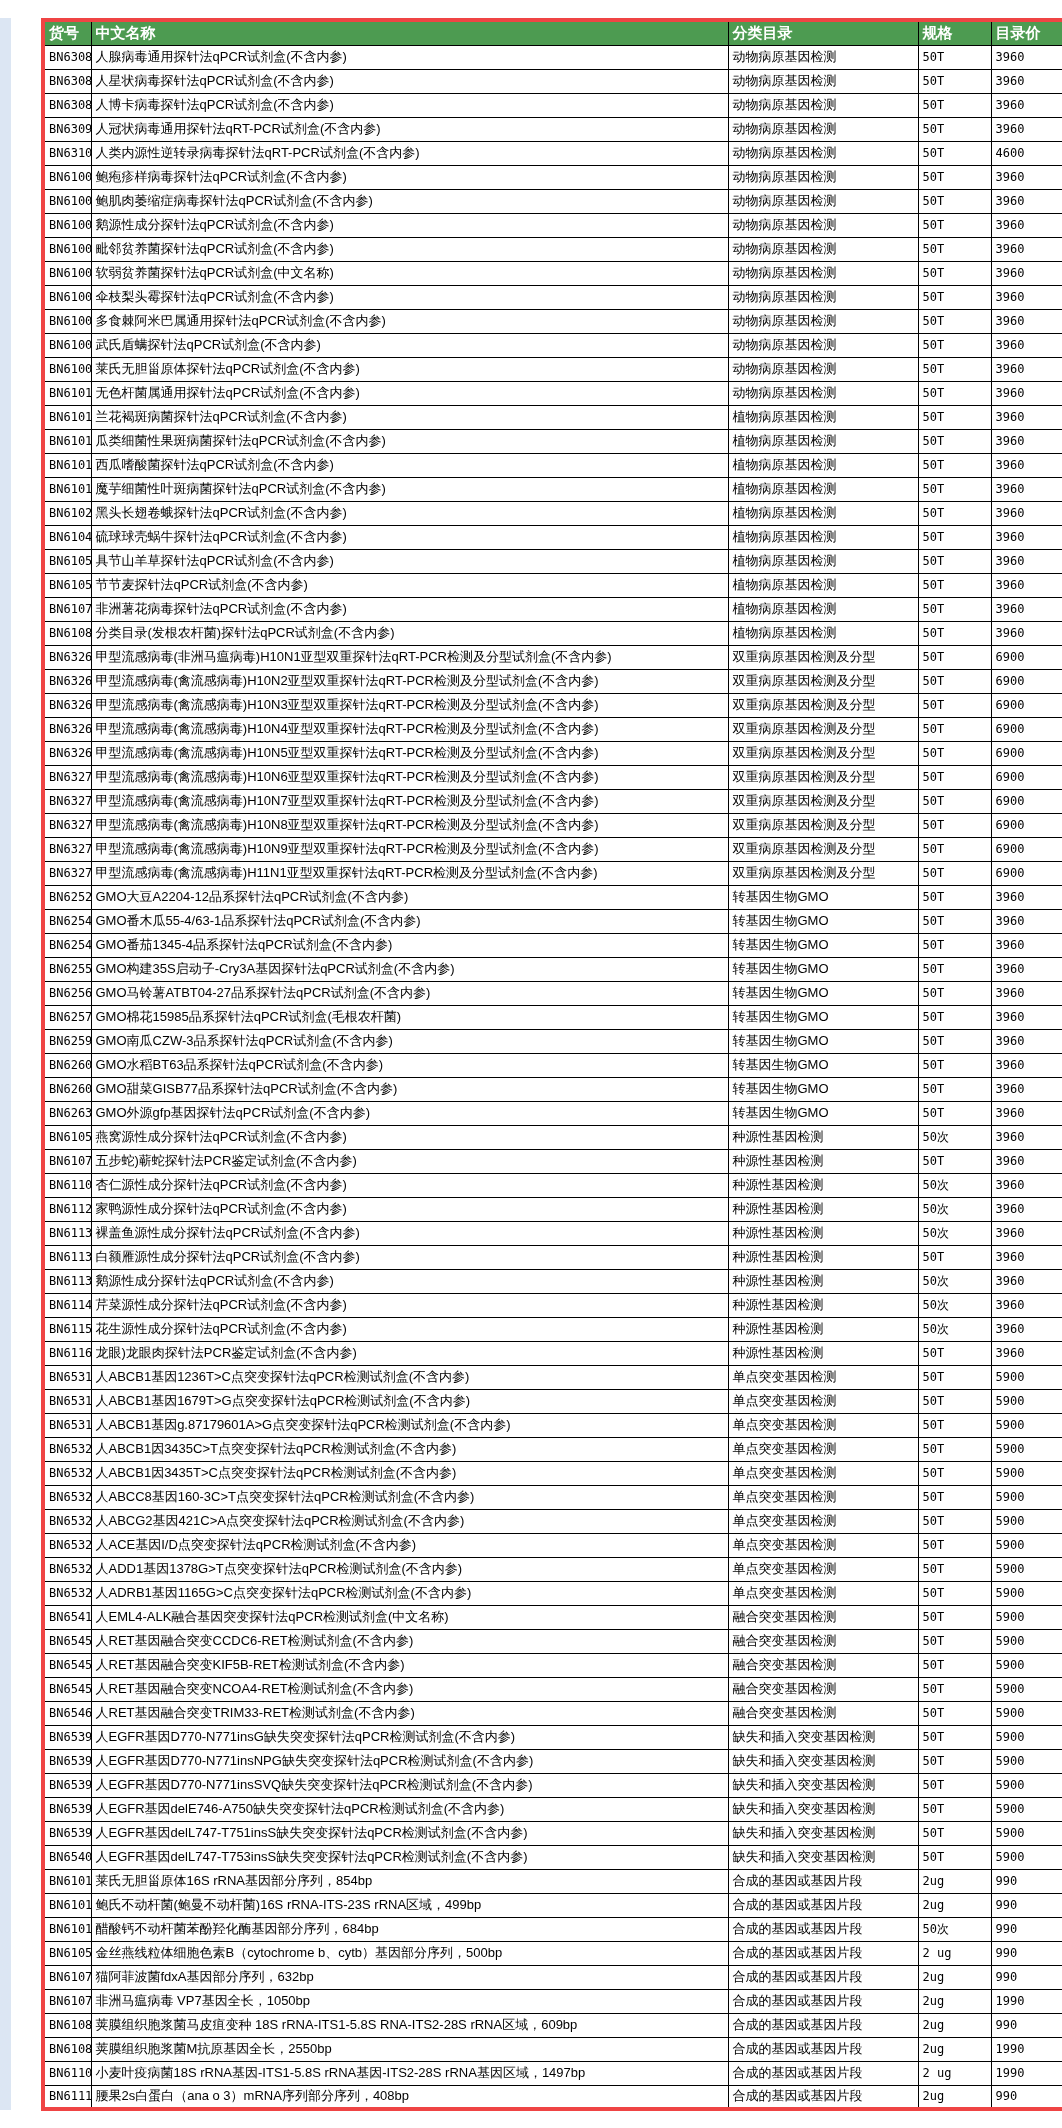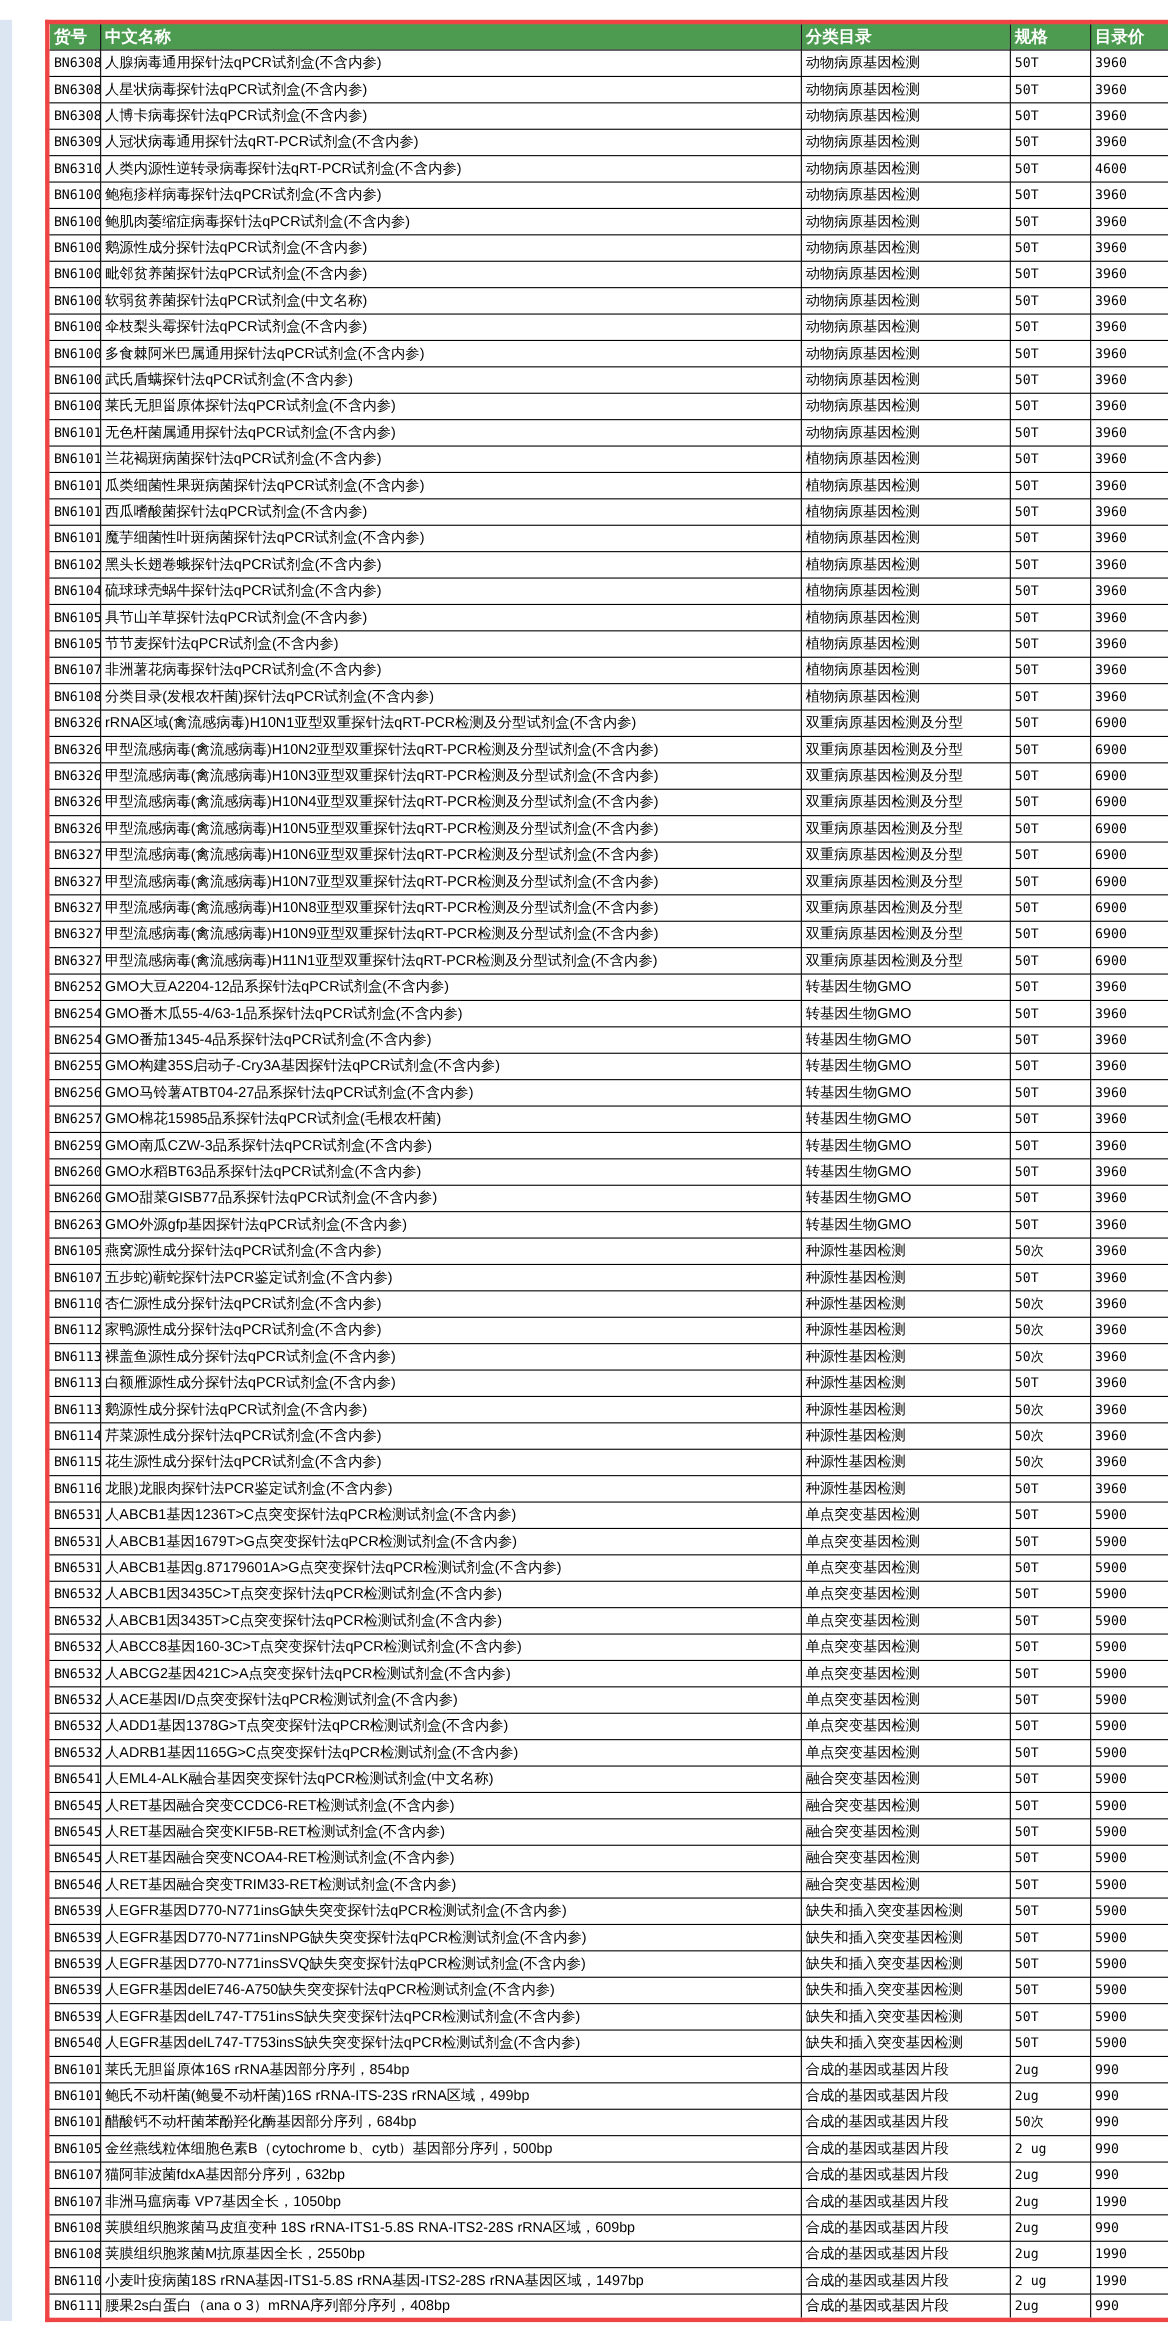--- a/index.html
+++ b/index.html
@@ -253,21 +253,21 @@
   </tr>
         <tr>
     <td class="c-code">BN61080</td>
     <td class="c-name">分类目录(发根农杆菌)探针法qPCR试剂盒(不含内参)</td>
     <td class="c-cat">植物病原基因检测</td>
     <td class="c-spec">50T</td>
     <td class="c-price">3960</td>
   </tr>
         <tr>
     <td class="c-code">BN63265</td>
-    <td class="c-name">rRNA区域(禽流感病毒)H10N1亚型双重探针法qRT-PCR检测及分型试剂盒(不含内参)</td>
+    <td class="c-name">甲型流感病毒(非洲马瘟病毒)H10N1亚型双重探针法qRT-PCR检测及分型试剂盒(不含内参)</td>
     <td class="c-cat">双重病原基因检测及分型</td>
     <td class="c-spec">50T</td>
     <td class="c-price">6900</td>
   </tr>
         <tr>
     <td class="c-code">BN63266</td>
     <td class="c-name">甲型流感病毒(禽流感病毒)H10N2亚型双重探针法qRT-PCR检测及分型试剂盒(不含内参)</td>
     <td class="c-cat">双重病原基因检测及分型</td>
     <td class="c-spec">50T</td>
     <td class="c-price">6900</td>

